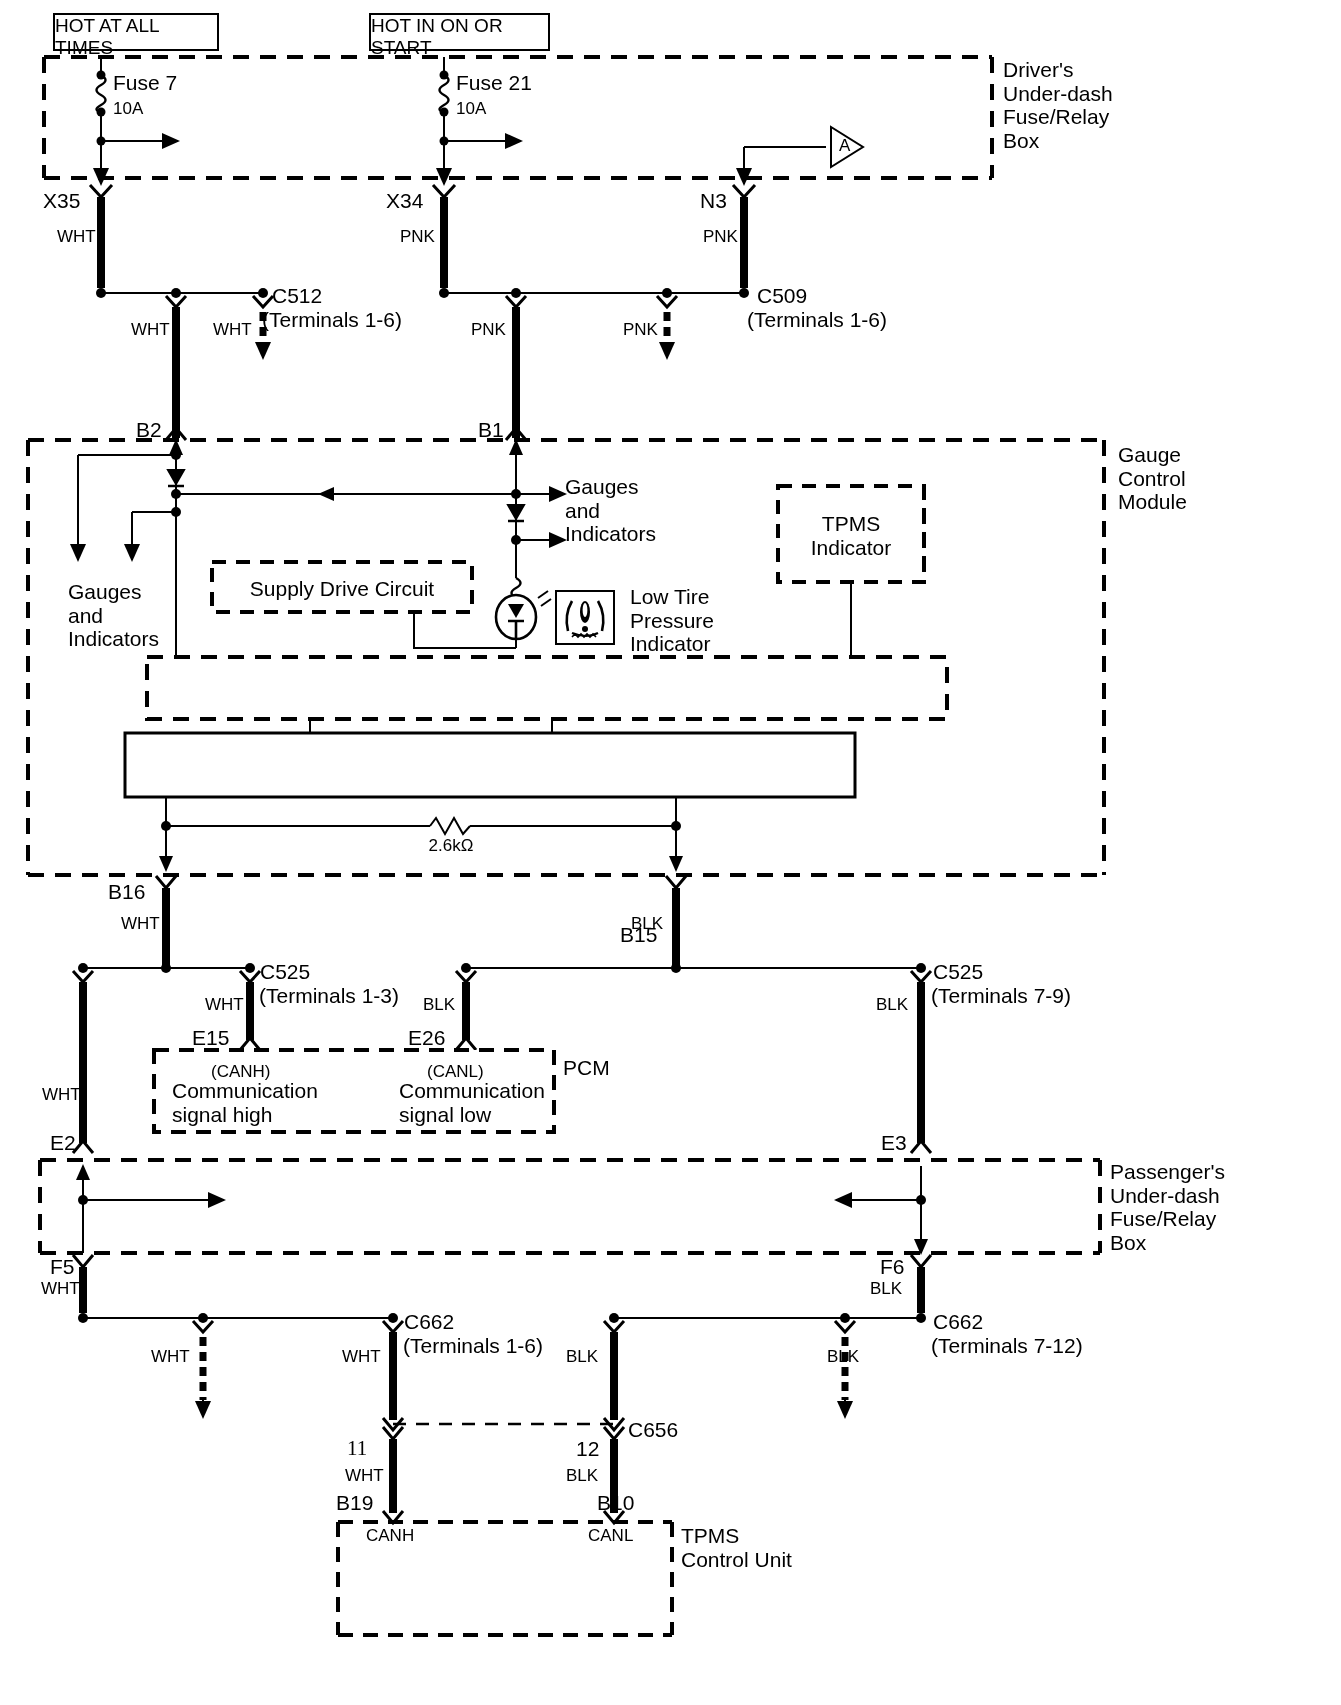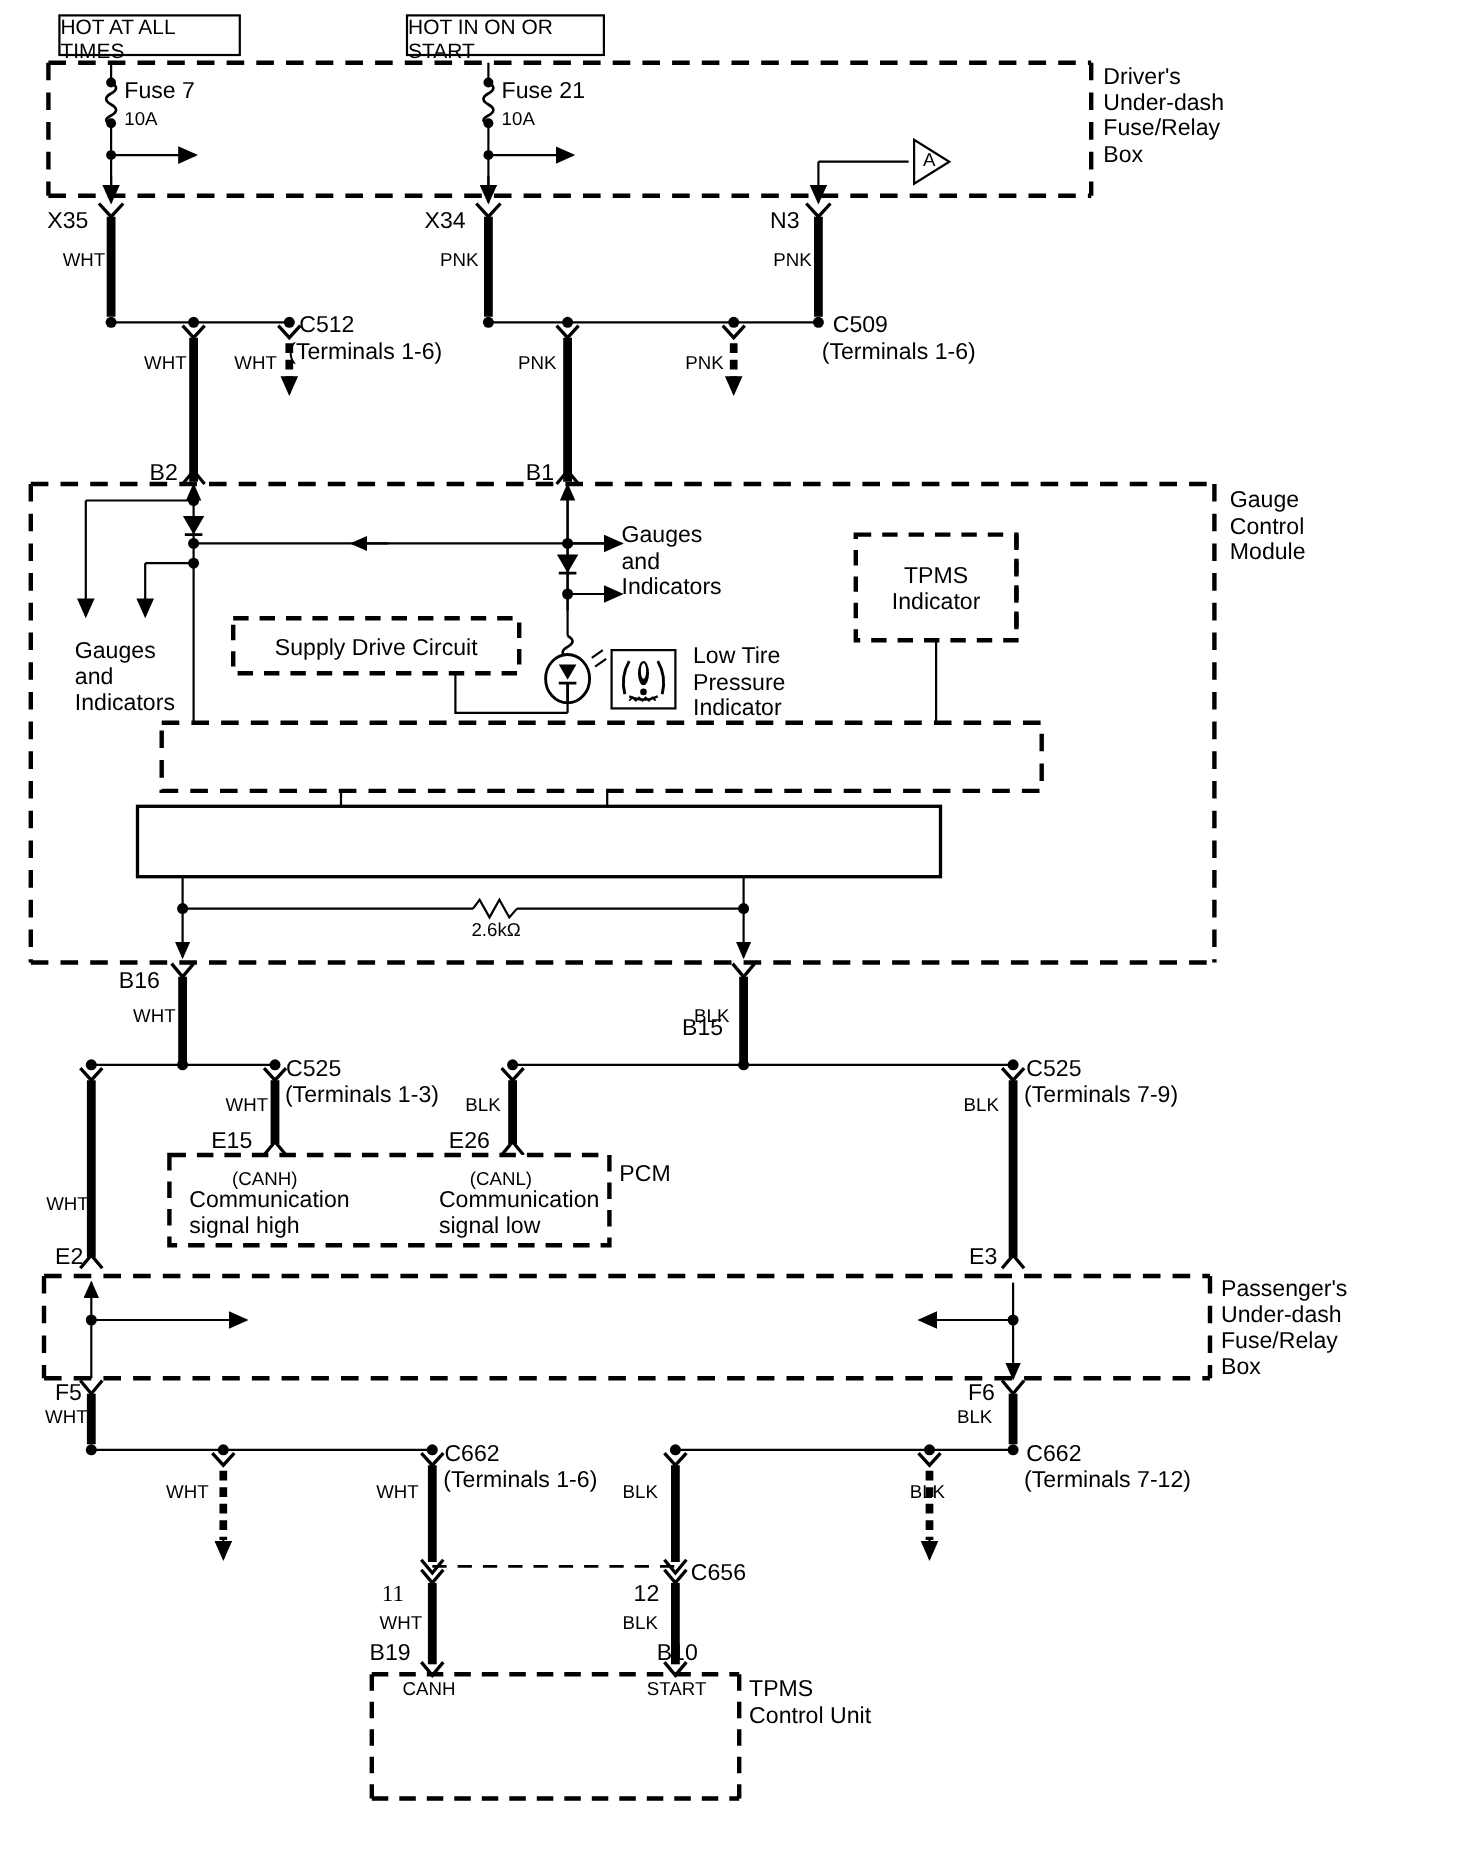--- a/index.html
+++ b/index.html
@@ -475,17 +475,17 @@
 <div class="lbl t14" style="left:628px;top:1418px;">C656</div>
 <div class="lbl t14" style="left:347px;top:1437px;font-family:Liberation Serif, serif;">11</div>
 <div class="lbl t14" style="left:576px;top:1437px;">12</div>
 <div class="lbl t11" style="left:345px;top:1466px;">WHT</div>
 <div class="lbl t11" style="left:566px;top:1466px;">BLK</div>
 
 <div class="lbl t14" style="left:336px;top:1491px;">B19</div>
 <div class="lbl t14" style="left:557px;top:1491px;margin-left:40px;">B10</div>
 
 <div class="lbl t11" style="left:366px;top:1526px;">CANH</div>
-<div class="lbl t11" style="left:588px;top:1526px;">START</div>
+<div class="lbl t11" style="left:588px;top:1526px;">CANL</div>
 <div class="lbl t14" style="left: 681px; top: 1524px; white-space: pre;">TPMS
 Control Unit</div>
 
 </div>
 
 </body></html>

